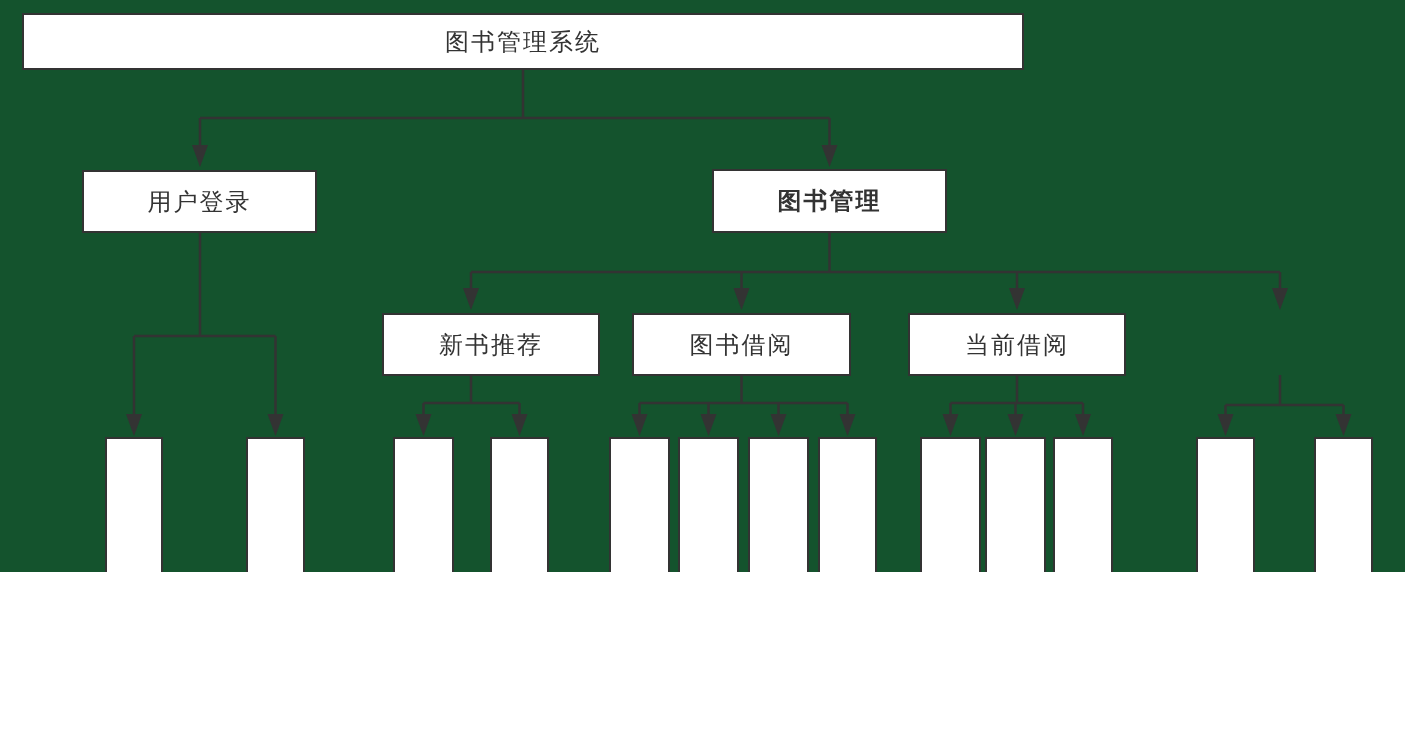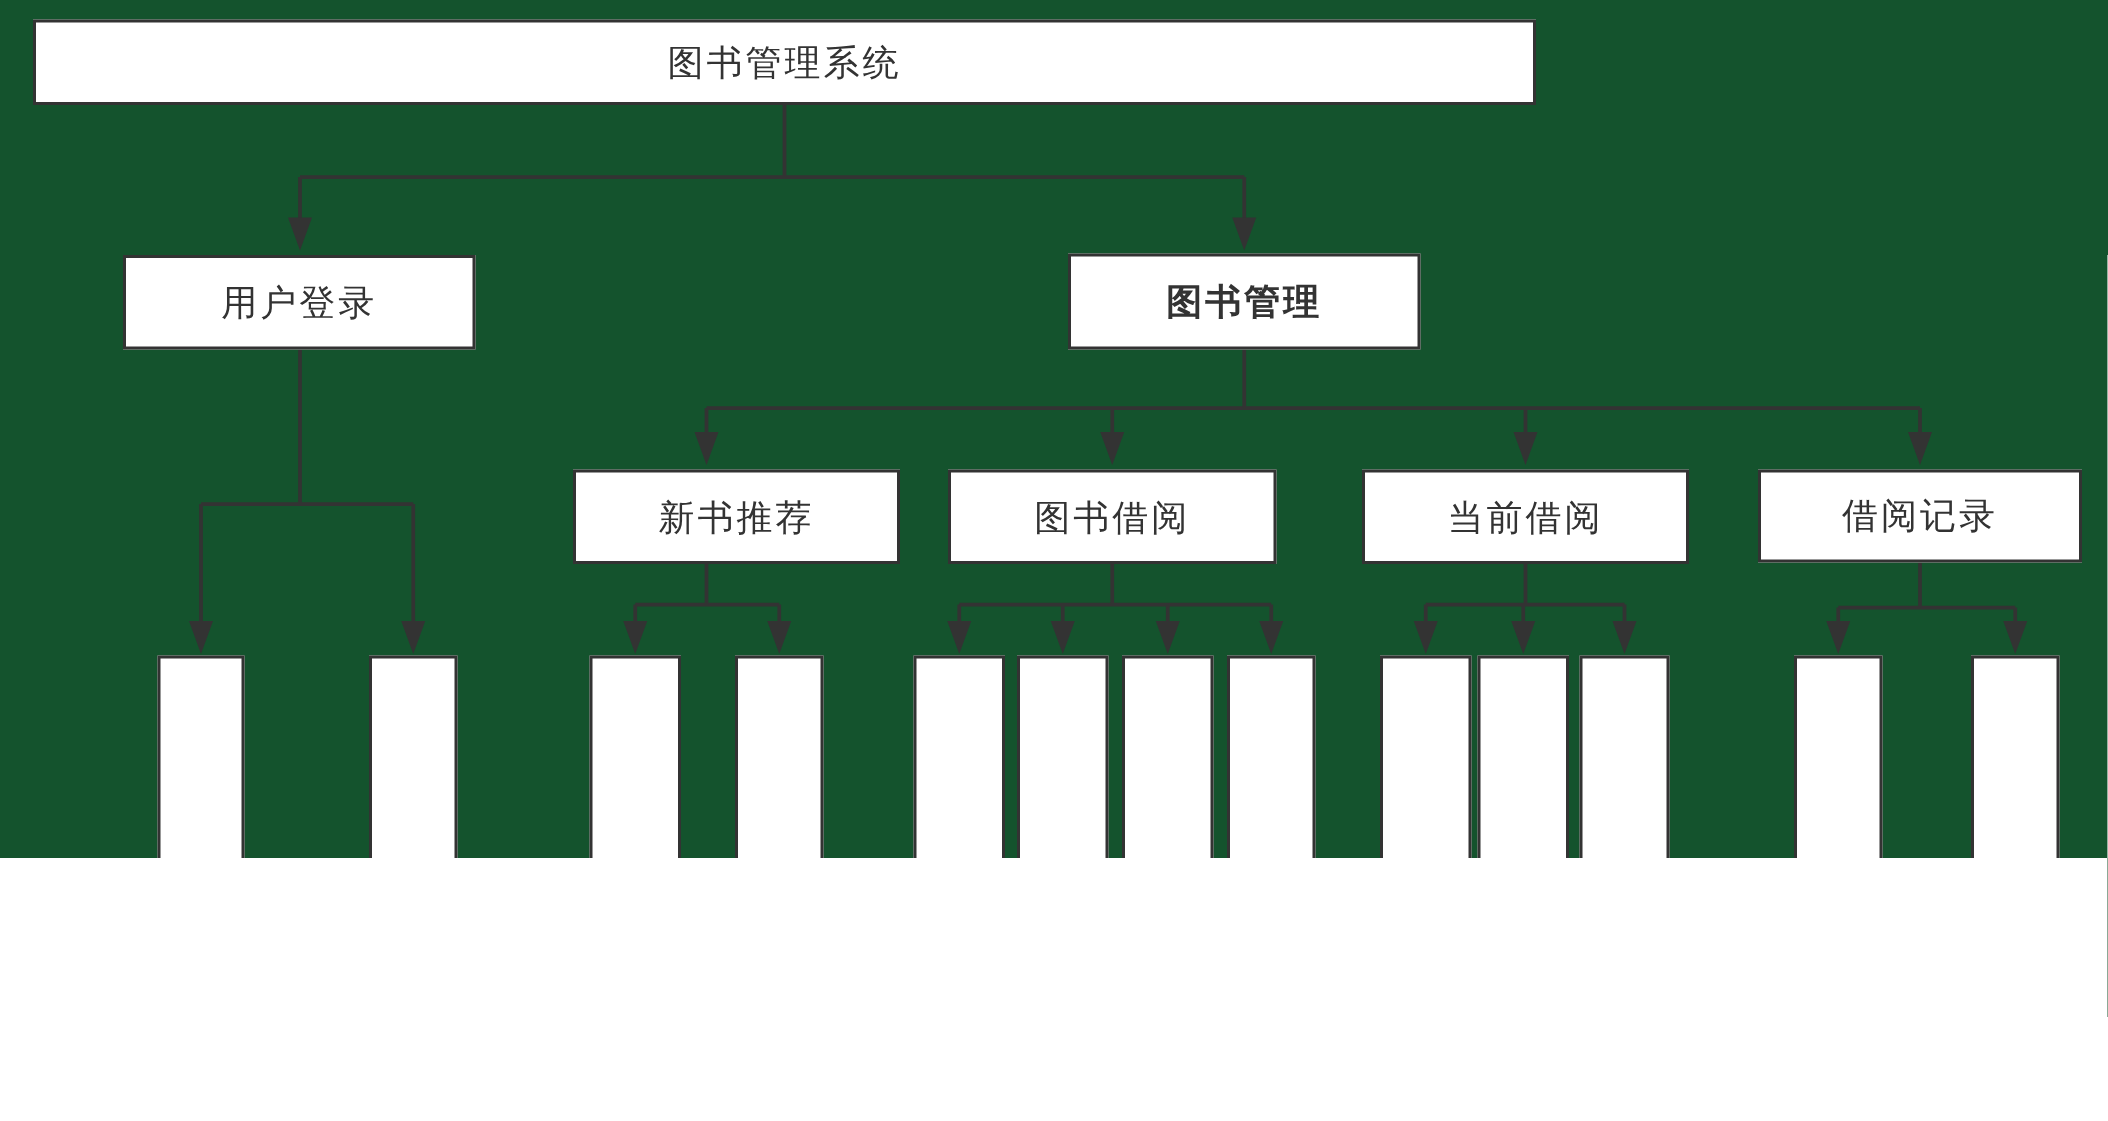--- a/index.html
+++ b/index.html
@@ -104,21 +104,20 @@
   </svg>
 
   <div class="node hbox" style="left:22px; top:13px; width:1002px; height:57px;">图书管理系统</div>
 
   <div class="node hbox" style="left:82px; top:170px; width:235px; height:63px;">用户登录</div>
   <div class="node hbox" style="left:712px; top:169px; width:235px; height:64px;font-weight:bold;">图书管理</div>
 
   <div class="node hbox" style="left:382px; top:313px; width:218px; height:63px;">新书推荐</div>
   <div class="node hbox" style="left:632px; top:313px; width:219px; height:63px;">图书借阅</div>
   <div class="node hbox" style="left:908px; top:313px; width:218px; height:63px;">当前借阅</div>
-  <div class="node hbox" style="left:1172px; top:313px; width:216px; height:62px;">借阅记录</div>
 
   <div class="node vbox" style="left:105px; top:437px; width:58px; height:298px;">用户登录</div>
   <div class="node vbox" style="left:246px; top:437px; width:59px; height:298px;">注销登录</div>
 
   <div class="node vbox" style="left:393px; top:437px; width:61px; height:298px;">查询图书</div>
   <div class="node vbox" style="left:490px; top:437px; width:59px; height:298px;">借阅图书</div>
 
   <div class="node vbox" style="left:609px; top:437px; width:61px; height:298px;">查询图书</div>
   <div class="node vbox" style="left:678px; top:437px; width:61px; height:298px;">新增图书（管理员）</div>
   <div class="node vbox" style="left:748px; top:437px; width:61px; height:298px;">编辑图书（管理员）</div>

